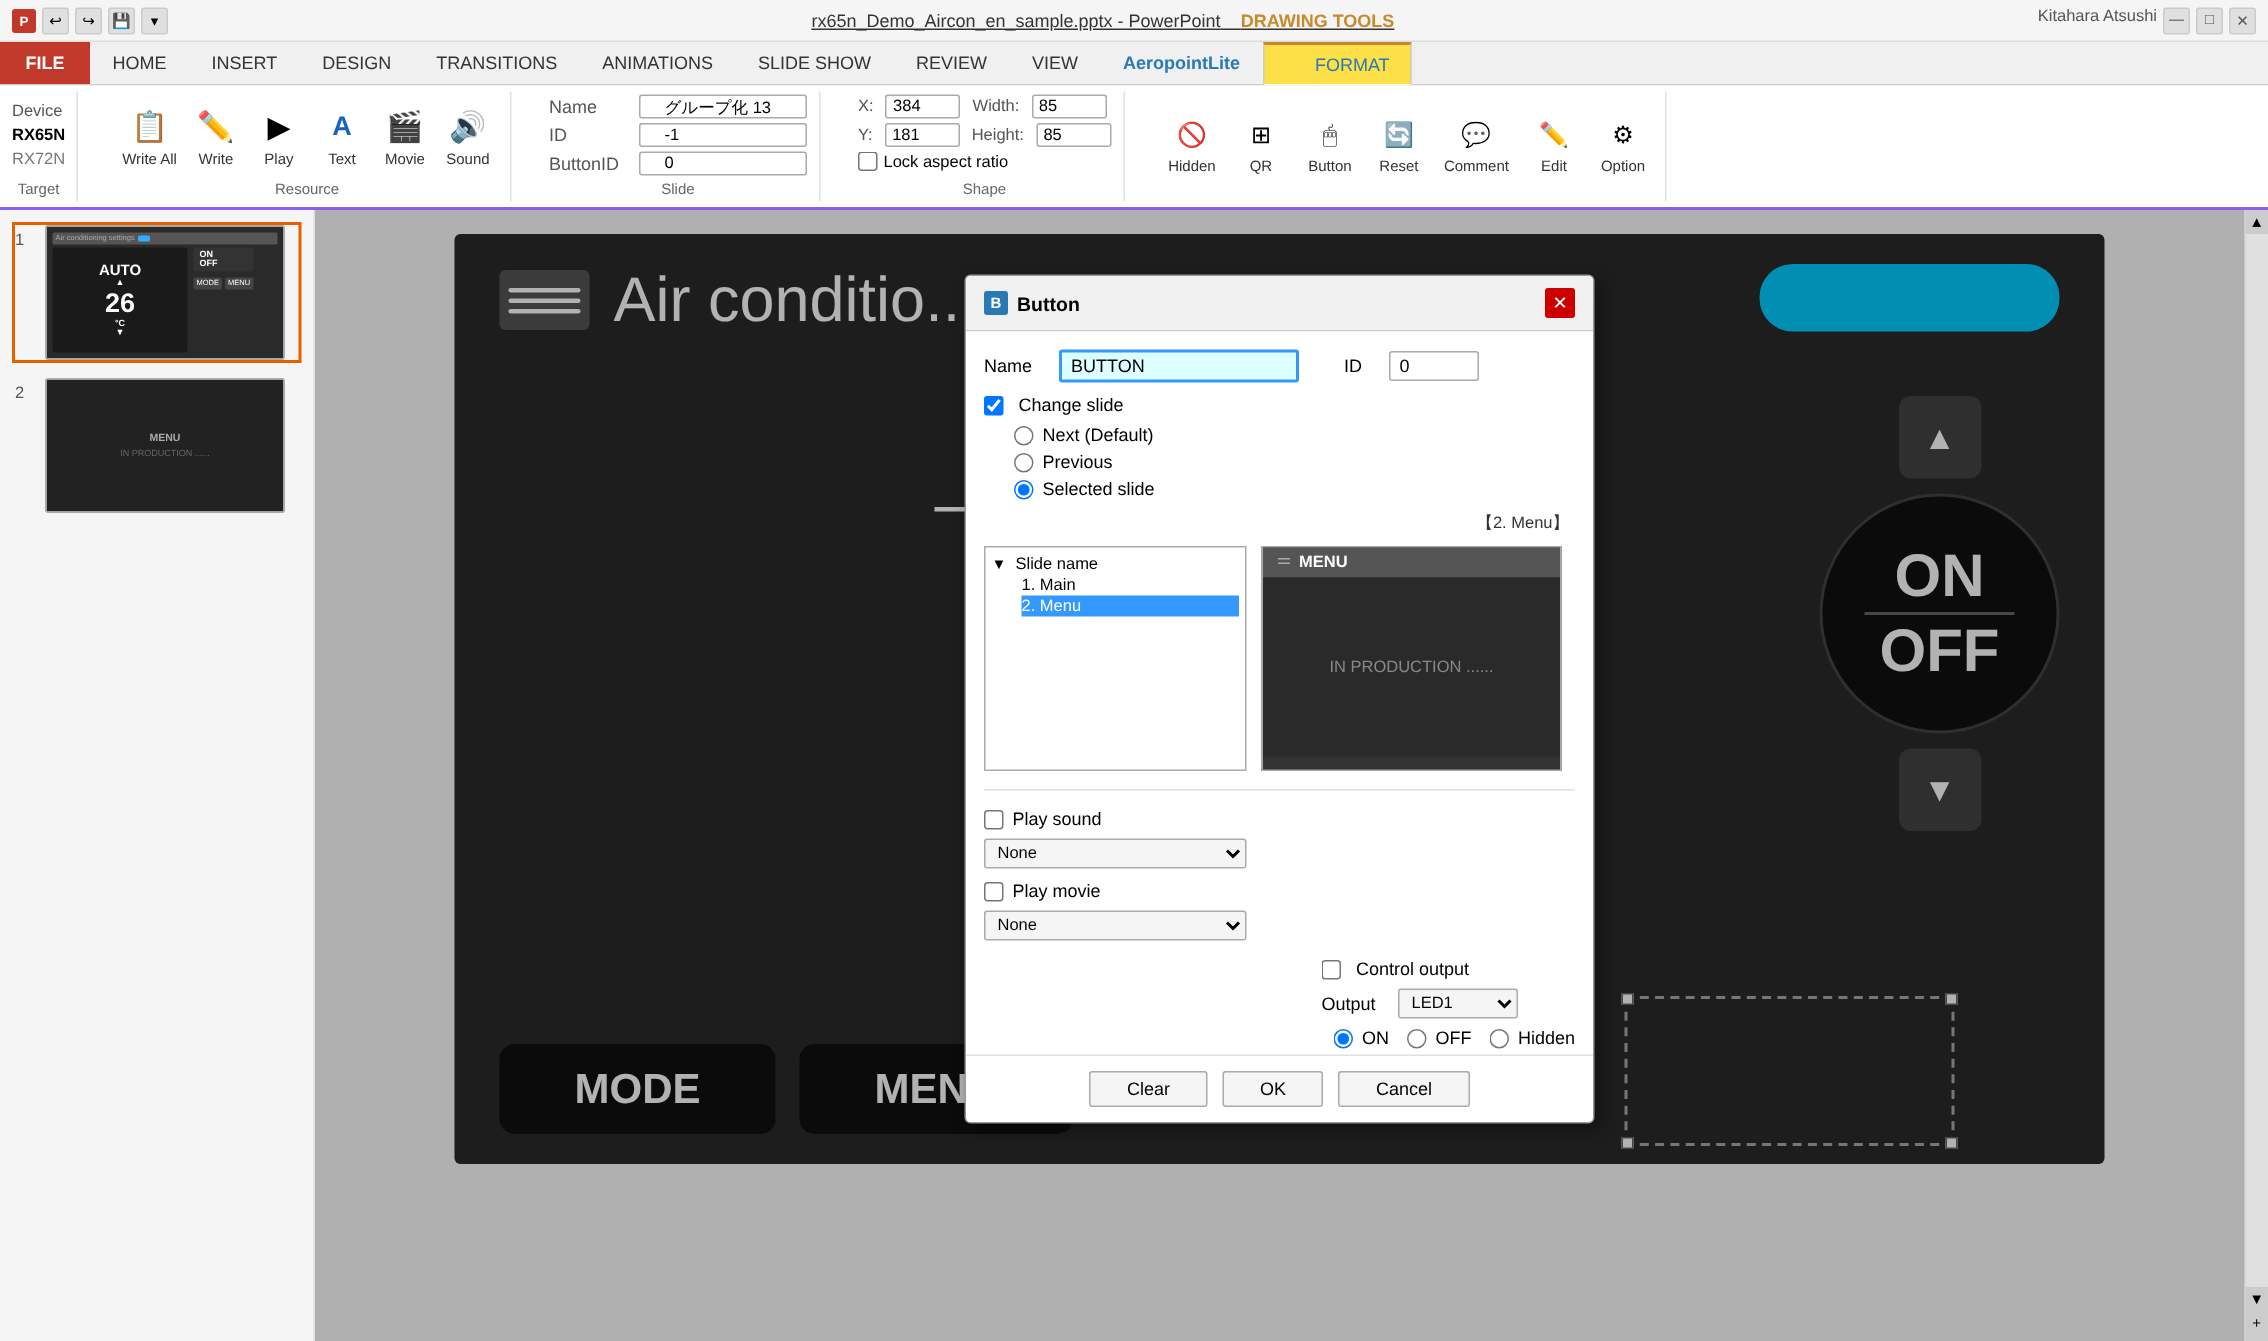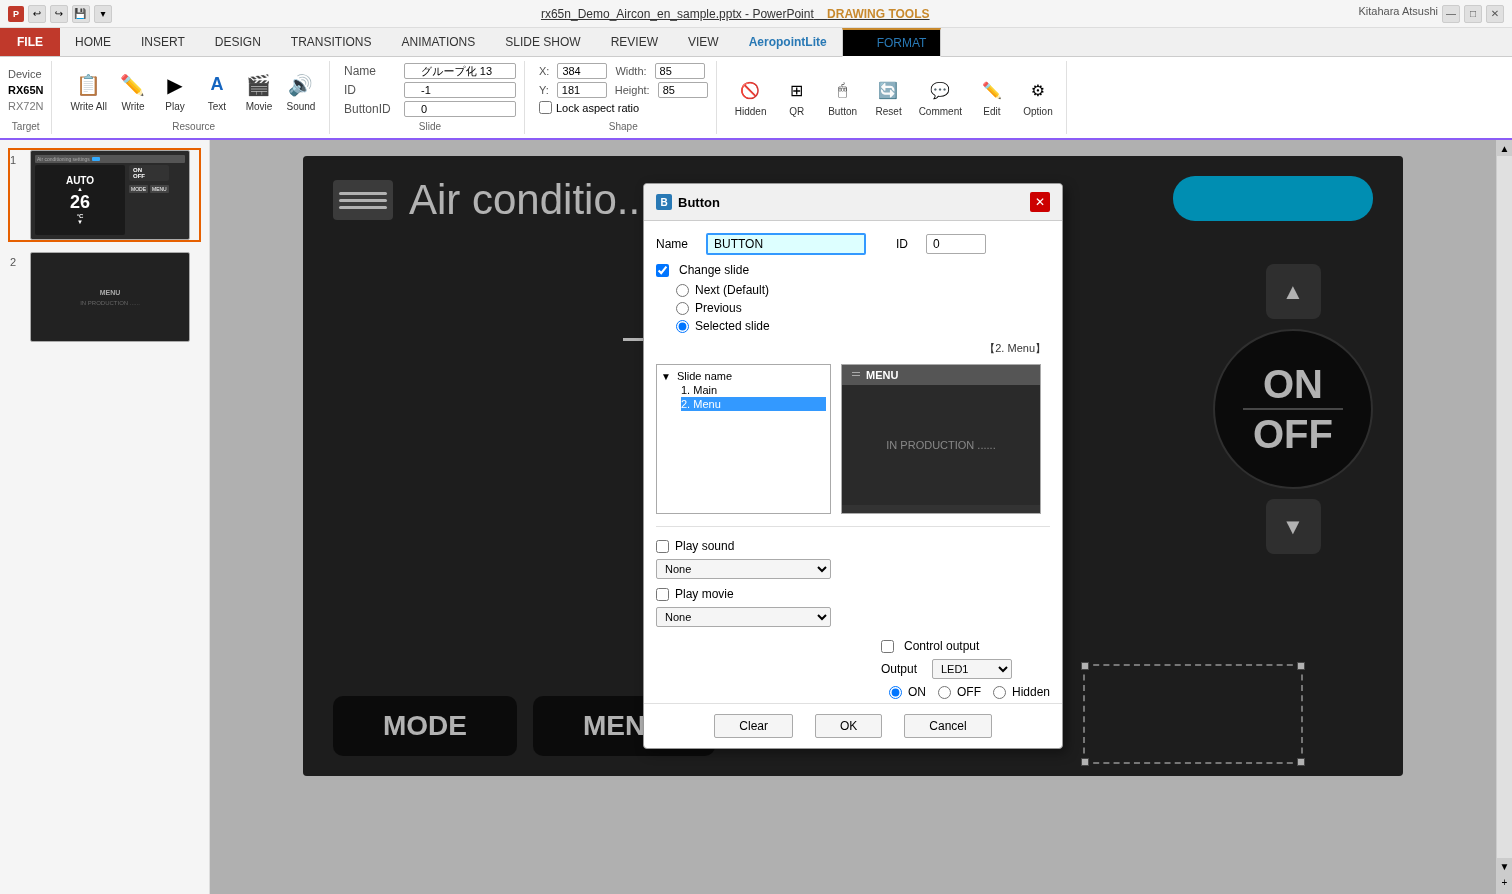--- a/index.html
+++ b/index.html
@@ -19,26 +19,26 @@
     .title-bar-left { display: flex; align-items: center; gap: 4px; }
     .title-bar-right { display: flex; gap: 4px; font-size: 11px; color: #555; }
     .title-icon { width: 16px; height: 16px; background: #c0392b; border-radius: 2px; display: inline-flex; align-items: center; justify-content: center; color: white; font-size: 9px; font-weight: bold; }
     .tb-btn { width: 18px; height: 18px; background: #e0e0e0; border: 1px solid #ccc; border-radius: 2px; display: inline-flex; align-items: center; justify-content: center; font-size: 10px; cursor: pointer; }
     .drawing-tools-label { color: #c8892d; font-size: 12px; font-weight: bold; }
 
     
     .ribbon { background: #f9f9f9; border-bottom: 2px solid #8b5cf6; }
     .ribbon-tabs { display: flex; background: #f0f0f0; border-bottom: 1px solid #ccc; }
     .ribbon-tab { padding: 6px 14px; font-size: 12px; cursor: pointer; color: #333; border: 1px solid transparent; }
-    .ribbon-tab.active { background: #000000; border-top: 2px solid #c8892d; border-left: 1px solid #ccc; border-right: 1px solid #ccc; border-bottom: 1px solid white; margin-bottom: -1px; color: #c8892d; padding-left: 34px; }
+    .ribbon-tab.active { background: #fde047; border-top: 2px solid #c8892d; border-left: 1px solid #ccc; border-right: 1px solid #ccc; border-bottom: 1px solid white; margin-bottom: -1px; color: #c8892d; padding-left: 34px; }
     .ribbon-tab.file { background: #c0392b; color: white; font-weight: bold; padding: 6px 16px; }
     .ribbon-tab.aeropoint { color: #2979b5; font-weight: bold; }
     .ribbon-tab.format { color: #2979b5; }
 
-    .ribbon-content { display: flex; align-items: stretch; background: white; padding: 4px 0; gap: 6px; min-height: 80px; }
+    .ribbon-content { display: flex; align-items: stretch; background: white; padding: 4px 0; gap: 17px; min-height: 80px; }
     .ribbon-group { display: flex; flex-direction: column; align-items: center; border-right: 1px solid #e0e0e0; padding: 2px 8px; gap: 2px; }
     .ribbon-group-label { font-size: 10px; color: #666; margin-top: auto; padding-top: 2px; }
     .ribbon-group-content { display: flex; align-items: center; gap: 6px; flex: 1; }
     .ribbon-icon-btn { display: flex; flex-direction: column; align-items: center; cursor: pointer; padding: 2px 4px; border-radius: 2px; min-width: 40px; }
     .ribbon-icon { width: 32px; height: 32px; display: flex; align-items: center; justify-content: center; font-size: 20px; }
     .ribbon-icon-label { font-size: 10px; color: #333; text-align: center; }
     .ribbon-info-input { border: 1px solid #aaa; border-radius: 2px; padding: 1px 16px; font-size: 11px; width: 112px; }
     .xy-group { display: flex; gap: 8px; align-items: center; }
     .xy-label { font-size: 11px; color: #555; }
     .xy-input { border: 1px solid #aaa; border-radius: 2px; padding: 1px 4px; font-size: 11px; width: 50px; }
@@ -100,21 +100,21 @@
     .tree-item { display: flex; align-items: center; gap: 4px; padding: 1px 0; cursor: pointer; }
     .tree-item.selected { background: #3399ff; color: white; }
     .tree-expand { width: 12px; font-size: 10px; }
     .slide-preview { width: 200px; height: 150px; border: 1px solid #aaa; background: #333; position: relative; overflow: hidden; }
     .preview-header { background: #555; color: white; font-size: 11px; padding: 4px 8px; display: flex; align-items: center; gap: 4px; }
     .preview-body { background: #2a2a2a; height: 120px; display: flex; align-items: center; justify-content: center; color: #888; font-size: 11px; }
     .modal-sound-section { display: flex; flex-direction: column; gap: 6px; }
     .modal-sound-row { display: flex; align-items: center; gap: 6px; }
     .modal-select { border: 1px solid #aaa; border-radius: 2px; padding: 2px 4px; font-size: 11px; width: 175px; background: #f5f5f5; }
     .modal-select-sm { border: 1px solid #aaa; border-radius: 2px; padding: 2px 4px; font-size: 11px; width: 80px; background: #f5f5f5; }
-    .modal-footer { padding: 10px 12px; display: flex; justify-content: center; gap: 22px; border-top: 1px solid #e0e0e0; }
+    .modal-footer { padding: 10px 12px; display: flex; justify-content: center; gap: 10px; border-top: 1px solid #e0e0e0; }
     .modal-btn { padding: 4px 24px; border: 1px solid #aaa; border-radius: 2px; background: #f5f5f5; cursor: pointer; font-size: 12px; }
     .modal-columns { display: flex; gap: 10px; }
     .modal-divider { border: none; border-top: 1px solid #e0e0e0; margin: 4px 0; }
     .radio-group { display: flex; flex-direction: column; gap: 4px; }
     .radio-row { display: flex; align-items: center; gap: 6px; }
     .output-row { display: flex; align-items: center; gap: 6px; }
     .onoff-radio-row { display: flex; gap: 12px; align-items: center; margin-left: 8px; }
     .checkbox-label { display: flex; align-items: center; gap: 4px; font-size: 11px; }
   </style>
 </head>

